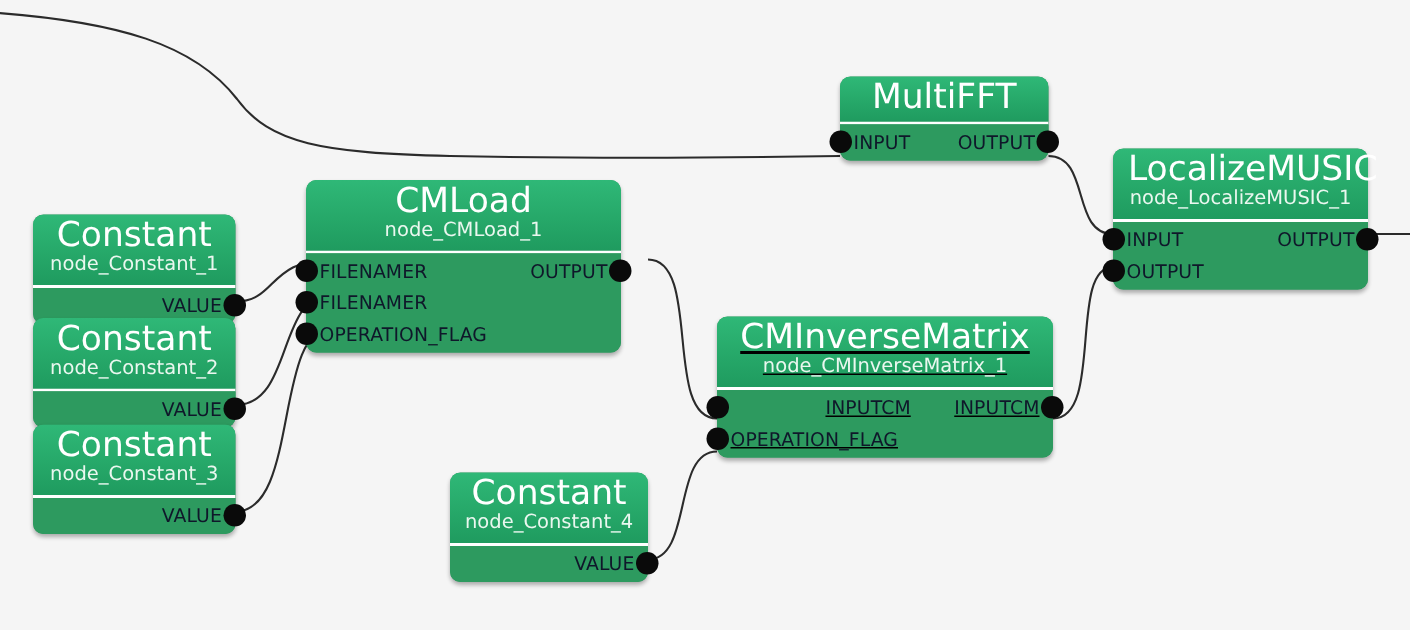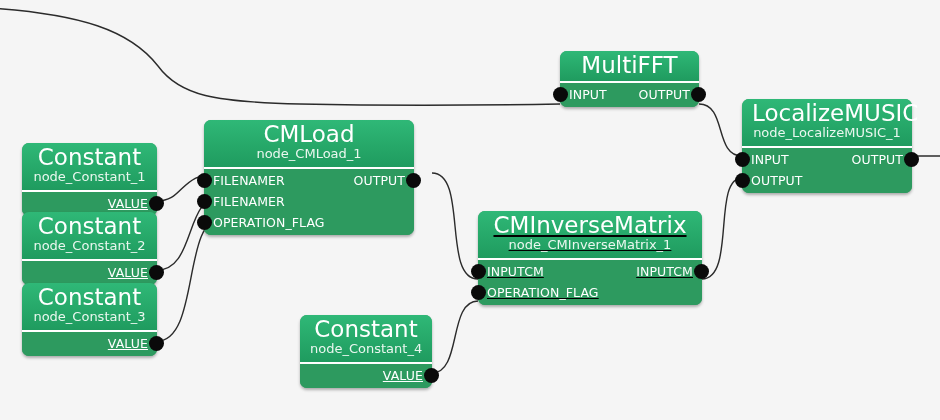--- a/index.html
+++ b/index.html
@@ -63,34 +63,33 @@
     padding: 1px 0 2px 0;
   }
   .port-row {
     position: relative;
     height: 21px;
     line-height: 21px;
     display: flex;
     align-items: center;
   }
   .port-label {
-    color: #ffffff;
+    color: #0f172a;
     font-size: 12.5px;
     white-space: nowrap;
     letter-spacing: 0.1px;
   }
   .port-row.in .port-label {
     margin-left: 9px;
   }
   .port-row.out {
     justify-content: flex-end;
   }
   .port-row.out .port-label {
     margin-right: 9px;
-    text-decoration: underline;
   }
   .port-dot {
     position: absolute;
     width: 15px;
     height: 15px;
     border-radius: 50%;
     background: #0a0a0a;
     top: 50%;
     margin-top: -7.5px;
   }
@@ -195,21 +194,21 @@
             <span class="port-dot" style="background: rgb(10, 10, 10); right: -7px; left: auto;"></span>
           </div>
         </div>
       </div>
       <div class="node" style="left: 478px; top: 211px; width: 224px; text-decoration: underline;">
         <div class="node-header">
           <div class="node-title">CMInverseMatrix</div>
           <div class="node-subtitle">node_CMInverseMatrix_1</div>
         </div>
         <div class="node-body">
-          <div class="port-row in" style="justify-content: space-between;">
+          <div class="port-row in" style="justify-content: flex-end; gap: 20px;">
             <span class="port-dot" style="background: rgb(10, 10, 10); left: -7px;"></span>
             <span class="port-label" style="margin-left: 9px;">INPUTCM</span>
             <span class="port-label" style="margin-right: 9px;">INPUTCM</span>
             <span class="port-dot" style="background: rgb(10, 10, 10); right: -7px; left: auto;"></span>
           </div>
           <div class="port-row in">
             <span class="port-dot" style="background: rgb(10, 10, 10);"></span>
             <span class="port-label">OPERATION_FLAG</span>
           </div>
         </div>

